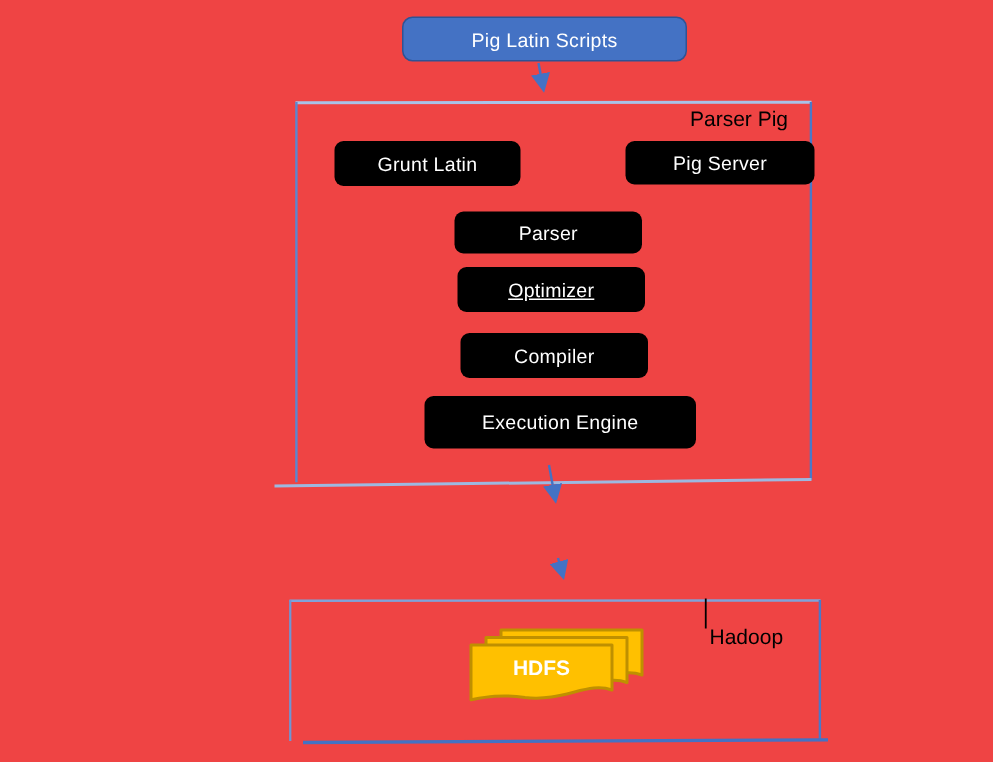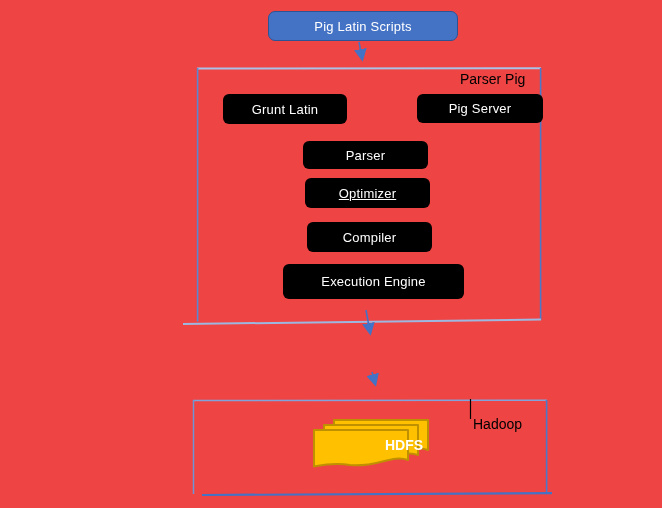--- a/index.html
+++ b/index.html
@@ -46,21 +46,21 @@
   .n-grunt      {left:223px;top:94px;width:124px;height:30px;}
   .n-pigserver  {left:385px;top:94px;width:126px;height:29px;margin-left:32px;}
   .n-parser     {left:303px;top:141px;width:125px;height:28px;}
   .n-optimizer  {left:305px;top:178px;width:125px;height:30px;text-decoration:underline;}
   .n-compiler   {left:307px;top:222px;width:125px;height:30px;}
   .n-exec       {left:283px;top:264px;width:181px;height:35px;}
   .n-mapreduce  {left:282px;top:342px;width:183px;height:29px;}
 
   .lbl-apachepig{left:460px;top:71px;}
   .lbl-hadoop   {left:473px;top:416px;}
-  .lbl-hdfs     {left:313px;top:429px;width:96px;height:32px;padding-left:43px;}
+  .lbl-hdfs     {left:313px;top:429px;width:96px;height:32px;}
 </style>
 </head>
 <body>
 
 <div class="stage">
 
   <svg width="662" height="508" viewBox="0 0 662 508">
     <defs>
       <marker id="arrowhead" viewBox="0 0 10 10" refX="7" refY="5" markerWidth="8" markerHeight="8" orient="auto-start-reverse">
         <path d="M0,0 L10,5 L0,10 z" fill="#4472C4"></path>

